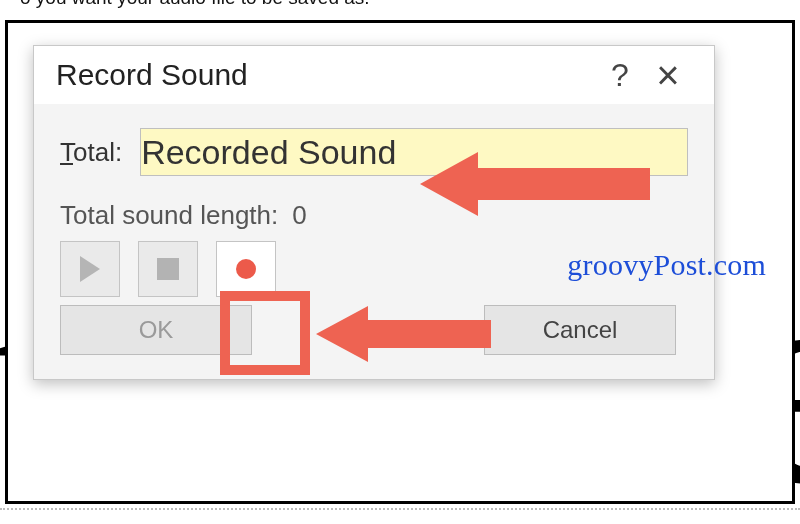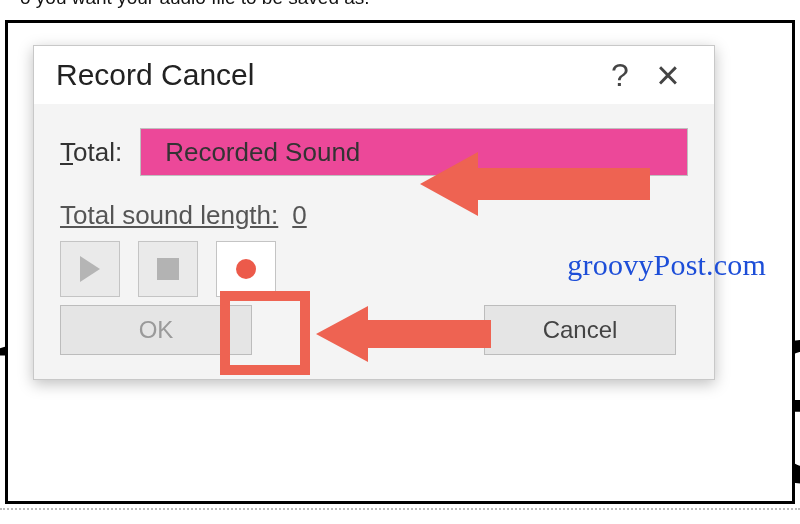--- a/index.html
+++ b/index.html
@@ -86,35 +86,34 @@
   .label{
     font-size:26px;
     color:#333;
     margin-right:18px;
     white-space:nowrap;
   }
   .underline-first::first-letter{ text-decoration:underline; }
   input.name{
     flex:1;
     height:38px;
-    font-size:26px;
-    padding:4px 24px;
+    font-size:34px;
+    padding:4px 0;
     border:1px solid #bfbfbf;
-    background:#ec4899;
+    background:#fef9c3;
     font-family:inherit;
     color:#333;
   }
   .length-row{
     font-size:26px;
     color:#555;
     margin-bottom:10px;
     display:flex;
     align-items:baseline;
     gap:14px;
-    text-decoration:underline;
   }
   .controls{
     display:flex;
     gap:18px;
     align-items:center;
     margin-bottom:8px;
   }
   .ctrl{
     width:58px;
     height:54px;
@@ -181,21 +180,21 @@
 <body>
 
 <div class="background-text">o you want your audio file to be saved as.</div>
 <div class="big-bg-letter left">t</div>
 <div class="big-bg-letter right">e</div>
 
 <div class="frame"></div>
 
 <div class="dialog">
   <div class="titlebar">
-    <span class="title">Record Cancel</span>
+    <span class="title">Record Sound</span>
     <span class="tb-btn" style="font-size:32px;">?</span>
     <span class="tb-btn" style="font-size:40px;line-height:30px;">×</span>
   </div>
 
   <div class="body">
     <div class="row">
       <span class="label underline-first">Total:</span>
       <input class="name" value="Recorded Sound" style="">
     </div>
 

